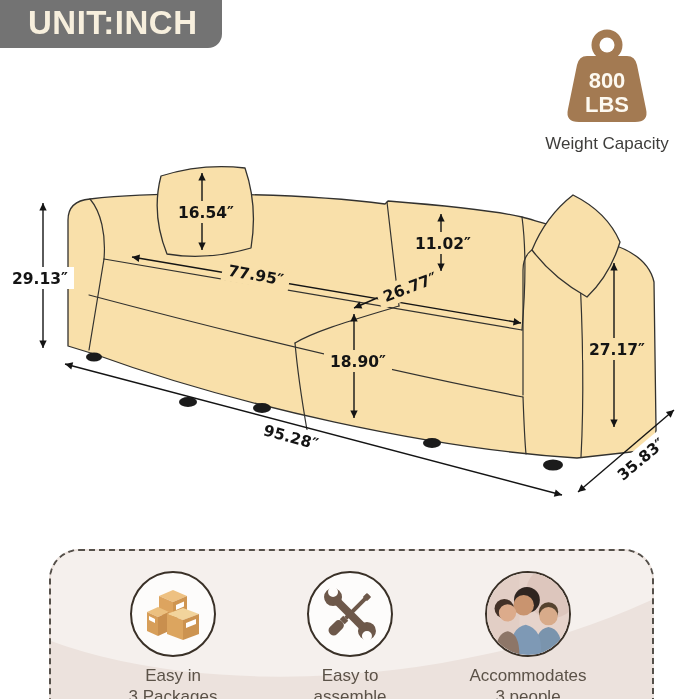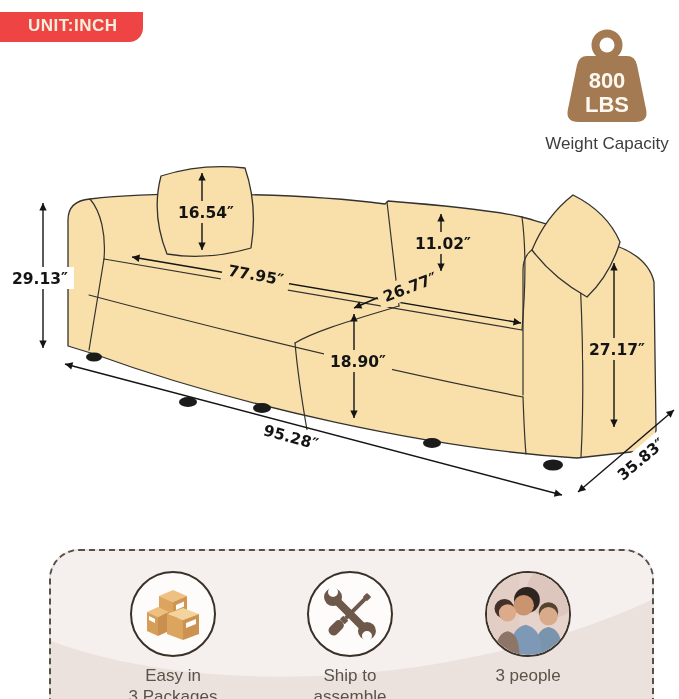--- a/index.html
+++ b/index.html
@@ -4,23 +4,23 @@
 <style>
   html,body{margin:0;padding:0;background:#ffffff;}
   .canvas{
     position:relative;width:679px;height:699px;background:#ffffff;overflow:hidden;
     font-family:"Liberation Sans",sans-serif;
   }
   .scene{position:absolute;left:0;top:0;width:679px;height:699px;}
 
   
   .unit-badge{
-    position:absolute;left:0;top:12px;display:inline-block;
-    background:#ef4444;color:#f7efdd;
-    font-size:17px;font-weight:bold;letter-spacing:.5px;
+    position:absolute;left:0;top:0;display:inline-block;
+    background:#737373;color:#f7efdd;
+    font-size:33px;font-weight:bold;letter-spacing:.5px;
     padding:4px 25px 6px 28px;border-radius:0 0 14px 0;
   }
 
   
   .weight-block{position:absolute;left:527px;top:26px;width:160px;text-align:center;}
   .weight-block svg{display:block;margin:0 auto;}
   .weight-caption{margin-top:4px;font-size:17px;color:#3e3d3b;}
   .weight-num{font:bold 22px "Liberation Sans",sans-serif;fill:#fdf9f0;}
 
   
@@ -197,21 +197,21 @@
           <g transform="rotate(45)">
             <circle cx="-24" cy="0" r="9" fill="#6d584a"></circle>
             <circle cx="-27.5" cy="-3.5" r="5" fill="#fdfcfb"></circle>
             <circle cx="24" cy="0" r="9" fill="#6d584a"></circle>
             <circle cx="27.5" cy="3.5" r="5" fill="#fdfcfb"></circle>
             <rect x="-22" y="-4" width="44" height="8" rx="4" fill="#6d584a"></rect>
           </g>
         </svg>
       </div>
       <div class="feature-label">
-        <div>Ship to</div>
+        <div>Easy to</div>
         <div>assemble</div>
       </div>
     </div>
 
     <div class="feature f3">
       <div class="feature-circle">
         <svg width="82" height="82" viewBox="0 0 76 76">
           <g>
             <rect x="0" y="0" width="76" height="76" fill="#e6d3cb"></rect>
             <circle cx="60" cy="18" r="24" fill="#d9c2b8" opacity="0.75"></circle>
@@ -222,18 +222,19 @@
             <path d="M 20,76 Q 22,50 36,48 Q 52,52 50,76 Z" fill="#7e99b5"></path>
             <circle cx="37" cy="25" r="12" fill="#2f2520"></circle>
             <circle cx="34" cy="30" r="9.5" fill="#c9946f"></circle>
             <path d="M 8,76 Q 8,56 19,54 Q 30,56 30,76 Z" fill="#8d7668"></path>
             <circle cx="16" cy="33" r="9" fill="#433127"></circle>
             <circle cx="19" cy="37" r="8" fill="#dcab8b"></circle>
           </g>
         </svg>
       </div>
       <div class="feature-label">
+        <div>Accommodates</div>
         <div>3 people</div>
       </div>
     </div>
 
   </div>
 </div>
 
 </body></html>

